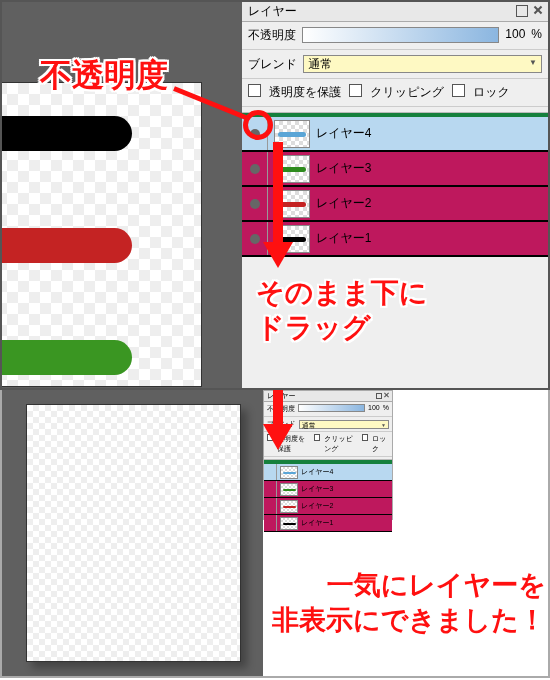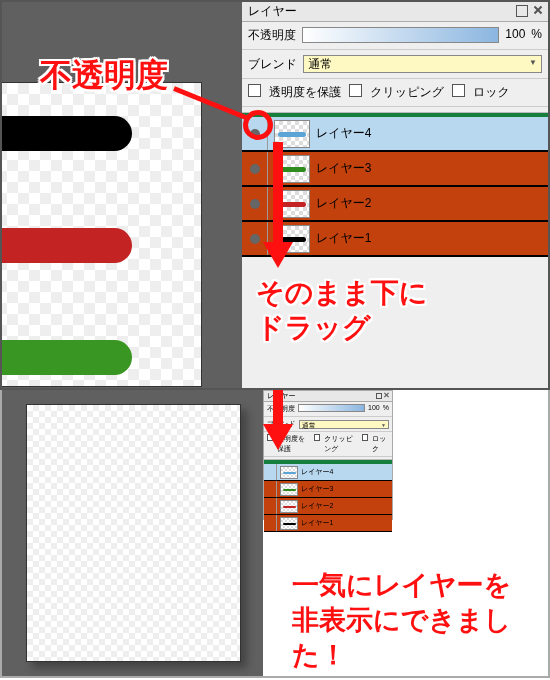--- a/index.html
+++ b/index.html
@@ -26,21 +26,21 @@
     .panel-close::before { transform: rotate(45deg); } .panel-close::after { transform: rotate(-45deg); }
     .opacity-row { padding: 5px 6px; display: flex; gap: 6px; border-bottom: 1px solid #ccc; }
     .opacity-bar { flex: 1; height: 16px; background: linear-gradient(to right,#fff,#8bb6e0); border: 1px solid #888; }
     .blend-row { padding: 5px 6px; display: flex; align-items: center; gap: 6px; border-bottom: 1px solid #ccc; }
     .blend-select { flex: 1; height: 18px; border: 1px solid #888; background: #fef9c3; padding: 0 4px; position: relative; }
     .blend-select::after { content:'▼'; position:absolute; right:4px; top:2px; font-size:8px; color:#555; }
     .opts-row { padding: 5px 6px; display: flex; align-items: flex-start; gap: 8px; border-bottom: 1px solid #ccc; }
     .checkbox { width: 13px; height: 13px; border: 1px solid #555; background: #fff; display: inline-block; }
 
     .layers-list { border-top: 4px solid #15803d; text-align: center; }
-    .layer-row { height: 35px; display: flex; align-items: center; border-bottom: 2px solid #000; background: #c2410c; }
+    .layer-row { height: 35px; display: flex; align-items: center; border-bottom: 2px solid #000; background: #be185d; }
     .layer-row.selected { background: #b8d8f0; }
     .layer-vis { width: 26px; height: 33px; display: flex; align-items: center; justify-content: center; border-right: 1px solid #999; }
     .vis-dot { width: 10px; height: 10px; border-radius: 50%; background: #666; }
     .layer-thumb { width: 36px; height: 28px; margin: 0 6px; border: 1px solid #888;
       background-image: linear-gradient(45deg,#ddd 25%,transparent 25%,transparent 75%,#ddd 75%),linear-gradient(45deg,#ddd 25%,#fff 25%,#fff 75%,#ddd 75%);
       background-size: 8px 8px; background-position: 0 0, 4px 4px; position: relative; }
     .thumb-stroke { position: absolute; left: 3px; top: 11px; width: 28px; height: 5px; border-radius: 3px; }
     .layer-name { font-size: 12px; }
     .list-spacer { height:6px; background:#efefef; border-bottom:1px solid #bbb; }
 
@@ -67,21 +67,21 @@
     .p2-sm .layer-vis { width:13px; height:16px; }
     .p2-sm .layer-thumb { width:18px; height:13px; margin:0 3px; background-size:4px 4px; background-position:0 0,2px 2px; }
     .p2-sm .thumb-stroke { left:2px; top:5px; width:13px; height:2px; }
     .p2-sm .list-spacer { height:3px; }
 
     
     .anno-text { position: absolute; color: #ff1010; font-weight: bold;
       text-shadow: 2px 2px 0 #fff, -2px -2px 0 #fff, 2px -2px 0 #fff, -2px 2px 0 #fff, 2px 0 0 #fff, -2px 0 0 #fff, 0 2px 0 #fff, 0 -2px 0 #fff; }
     .anno1 { font-size: 32px; left: 40px; top: 54px; }
     .anno2 { font-size: 28px; left: 256px; top: 275px; line-height: 1.25; }
-    .anno3 { font-size: 27px; left: 292px; top: 568px; line-height: 1.3; }
+    .anno3 { font-size: 27px; left: 272px; top: 568px; line-height: 1.3; text-align: right; }
     .circle { position: absolute; width: 30px; height: 30px; border: 5px solid #ff1010; border-radius: 50%; left: 243px; top: 110px; }
     .line-to-circle { position: absolute; left: 174px; top: 86px; width: 74px; height: 38px; }
     .line-to-circle::before { content:''; position:absolute; left:0; top:0; width:80px; height:5px; background:#ff1010; transform: rotate(22deg); transform-origin: left; }
     .arrow-down1 { position: absolute; left: 270px; top: 142px; width: 10px; height: 130px; }
     .arrow-down1::before { content:''; position:absolute; left:3px; top:0; width:10px; height:105px; background:#ff1010; }
     .arrow-down1::after { content:''; position:absolute; left:-7px; top:100px; width:0; height:0; border-left:15px solid transparent; border-right:15px solid transparent; border-top:26px solid #ff1010; }
     .arrow-down2 { position: absolute; left: 270px; top: 390px; width: 10px; height: 60px; }
     .arrow-down2::before { content:''; position:absolute; left:3px; top:0; width:10px; height:38px; background:#ff1010; }
     .arrow-down2::after { content:''; position:absolute; left:-7px; top:34px; width:0; height:0; border-left:15px solid transparent; border-right:15px solid transparent; border-top:26px solid #ff1010; }
   </style>

